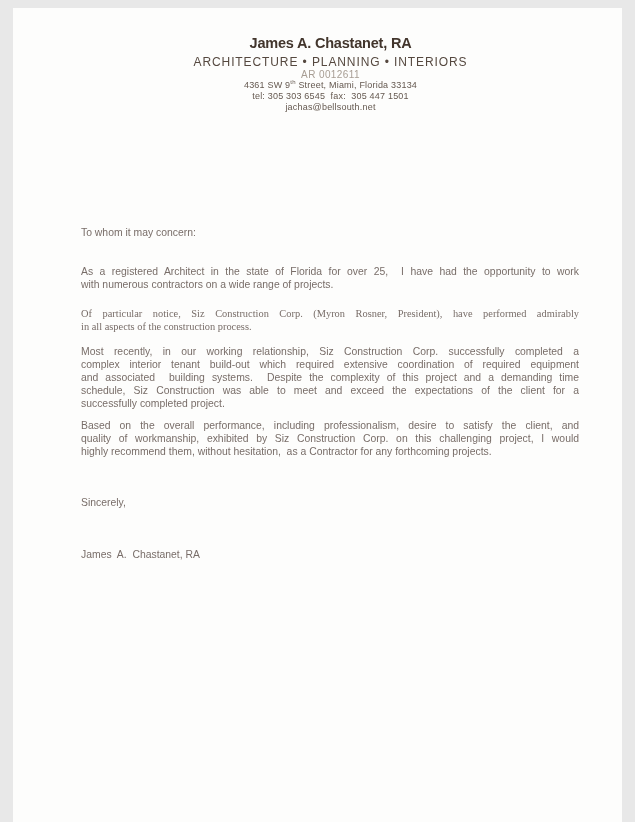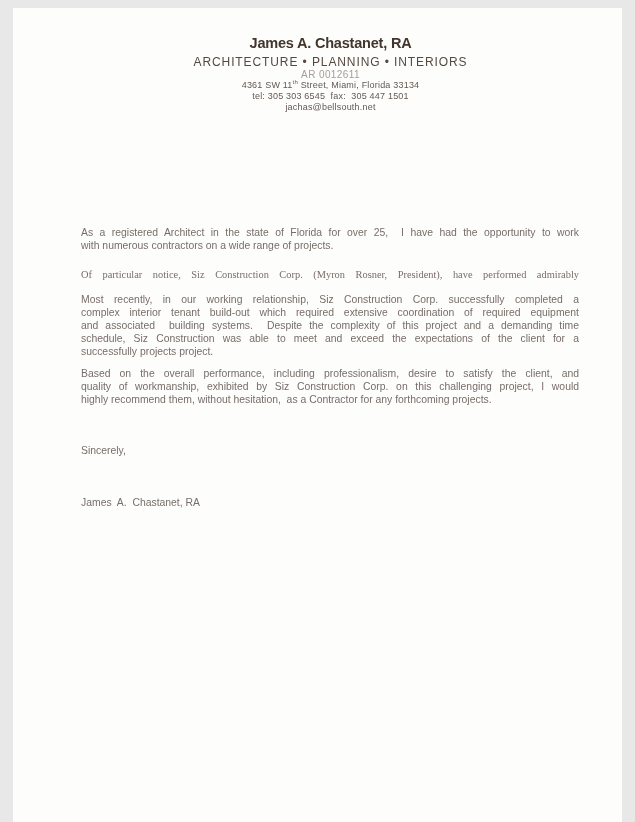--- a/index.html
+++ b/index.html
@@ -109,42 +109,44 @@
 </style>
 </head>
 <body>
 
 <div class="page">
 
   <div class="letterhead">
     <div class="hdr-name">James A. Chastanet, RA</div>
     <div class="hdr-tagline">ARCHITECTURE • PLANNING • INTERIORS</div>
     <div class="hdr-license">AR 0012611</div>
-    <div class="hdr-line"><span>4361 SW 11</span><sup>th</sup><span> Street, Miami, Florida 33134</span></div>
+    <div class="hdr-line"><span>4361 SW 9</span><sup>th</sup><span> Street, Miami, Florida 33134</span></div>
     <div class="hdr-line">tel: 305 303 6545&nbsp; fax:&nbsp; 305 447 1501</div>
     <div class="hdr-line">jachas@bellsouth.net</div>
   </div>
 
   <div class="body-block">
+    <div class="salutation">To whom it may concern:</div>
 
     <div class="para p1">
       <div class="line">As a registered Architect in the state of Florida for over 25,&nbsp; I have had the opportunity to work</div>
       <div class="line last">with numerous contractors on a wide range of projects.</div>
     </div>
 
     <div class="para p2">
       <div class="line">Of particular notice, Siz Construction Corp. (Myron Rosner, President), have performed admirably</div>
+      <div class="line last">in all aspects of the construction process.</div>
     </div>
 
     <div class="para p3">
       <div class="line">Most recently, in our working relationship, Siz Construction Corp. successfully completed a</div>
       <div class="line">complex interior tenant build-out which required extensive coordination of required equipment</div>
       <div class="line">and associated&nbsp; building systems.&nbsp; Despite the complexity of this project and a demanding time</div>
       <div class="line">schedule, Siz Construction was able to meet and exceed the expectations of the client for a</div>
-      <div class="line last">successfully projects project.</div>
+      <div class="line last">successfully completed project.</div>
     </div>
 
     <div class="para p4">
       <div class="line">Based on the overall performance, including professionalism, desire to satisfy the client, and</div>
       <div class="line">quality of workmanship, exhibited by Siz Construction Corp. on this challenging project, I would</div>
       <div class="line last">highly recommend them, without hesitation,&nbsp; as a Contractor for any forthcoming projects.</div>
     </div>
 
     <div class="closing">Sincerely,</div>
     <div class="sig-name">James&nbsp; A.&nbsp; Chastanet, RA</div>

